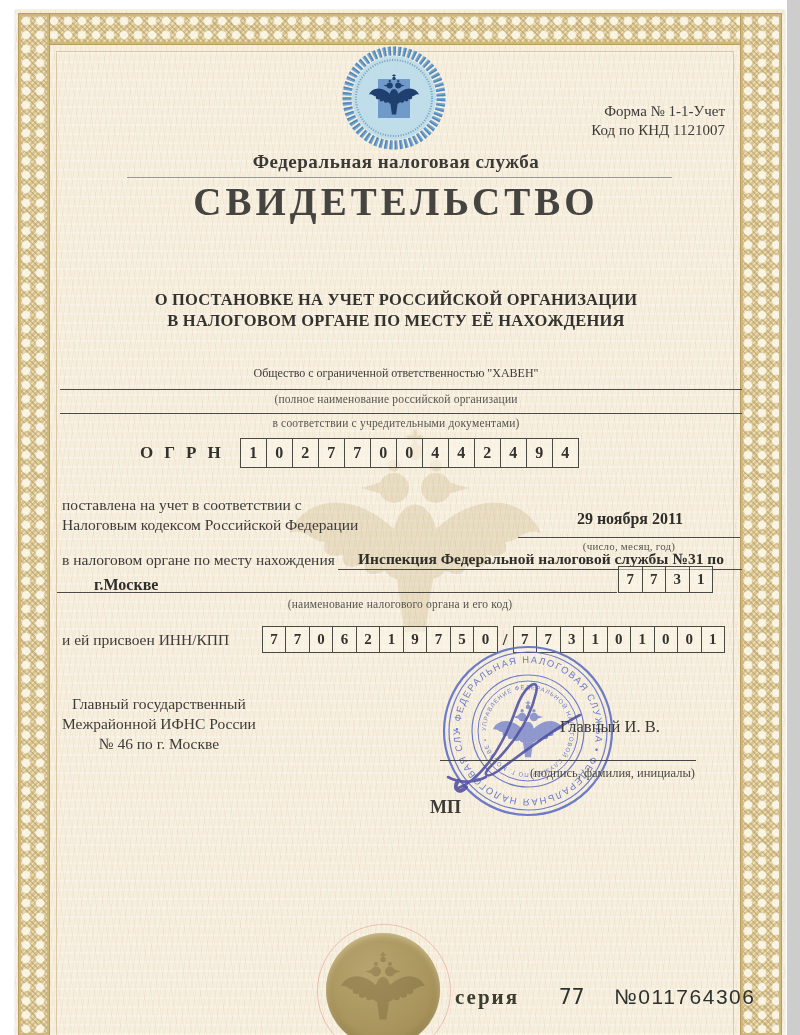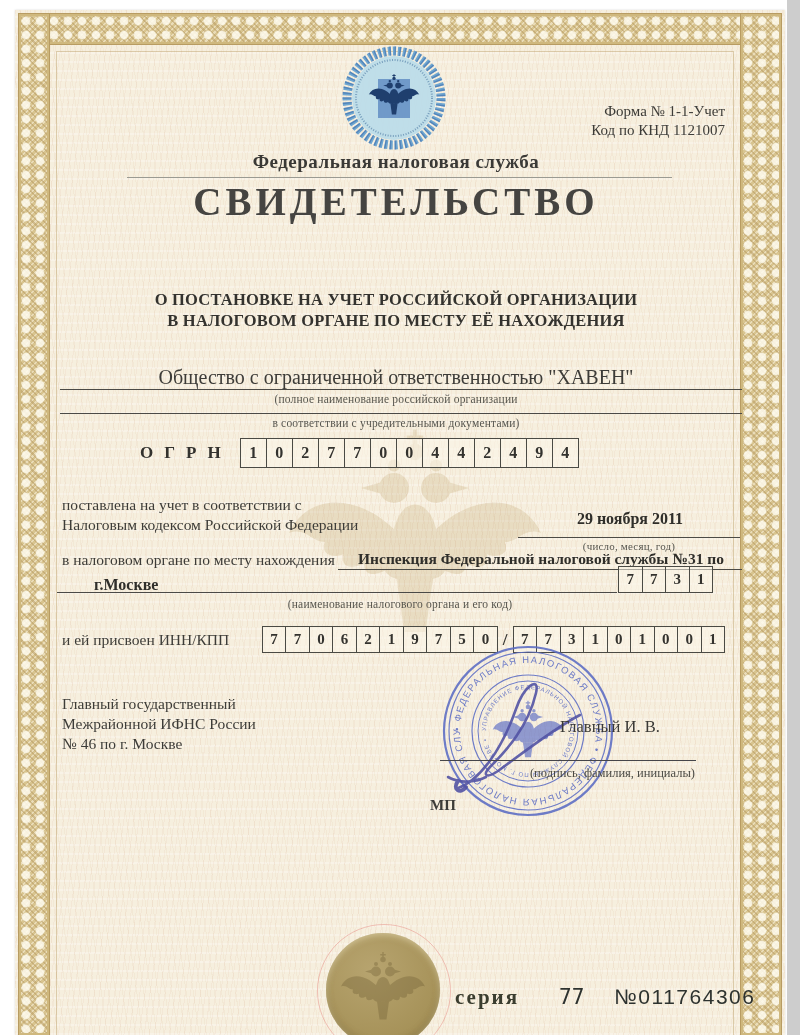--- a/index.html
+++ b/index.html
@@ -32,41 +32,41 @@
   .rule{position:absolute;border-top:1.4px solid #4b4a46;height:0;}
   .rule-thin{position:absolute;border-top:1px solid #9a9a92;height:0;}
   .cap{font-size:11.5px;color:#56554e;letter-spacing:.2px;}
   .b{font-weight:bold;}
 
   .form-block{top:92px;right:60px;text-align:right;font-size:15px;line-height:19px;}
   .agency{top:141px;font-size:19px;font-weight:bold;letter-spacing:.5px;color:#3a3936;}
   .doc-title{top:169px;font-size:39px;font-weight:bold;letter-spacing:4px;color:#454441;}
   .subject{font-size:16.5px;font-weight:bold;color:#33322e;letter-spacing:.2px;}
   .statement{top:331px;font-size:15px;}
-  .orgname{top:356px;font-size:20px;}
+  .orgname{top:356px;font-size:12px;}
 
   .cells{display:inline-flex;border:1.8px solid #4a4a44;background:rgba(251,246,234,.55);}
   .cell{width:25px;height:28px;border-left:1.4px solid #4a4a44;display:flex;align-items:center;
         justify-content:center;font-weight:bold;font-size:16px;color:#33322e;}
   .cell:first-child{border-left:none;}
   .cells-sm .cell{width:22.5px;height:25px;font-size:15px;}
 
   .ogrn-row{top:428px;left:125px;display:flex;align-items:center;}
   .ogrn-label{font-size:17px;font-weight:bold;letter-spacing:11px;margin-right:8px;color:#33322e;}
 
   .body-text{font-size:15.5px;color:#3d3c38;}
   .date-block{top:500px;left:505px;width:220px;text-align:center;font-size:16px;font-weight:bold;color:#2f2e2a;}
   .authority{top:540px;left:325px;width:402px;text-align:center;font-size:15.5px;font-weight:bold;color:#2f2e2a;}
   .inn-row{top:616px;left:47px;width:663px;display:flex;align-items:center;}
   .inn-slash{font-size:17px;font-weight:bold;padding:0 5px;color:#33322e;}
 
-  .inspector{top:684px;left:47px;font-size:15.5px;line-height:20px;white-space:nowrap;}
+  .inspector{top:684px;left:47px;font-size:15.5px;line-height:20px;white-space:nowrap;text-align:center;}
   .sig-name{top:707px;left:545px;font-size:16.5px;color:#3a3936;}
   .sig-cap{top:756px;left:430px;width:250px;text-align:right;font-size:12.5px;color:#4b4a44;}
-  .mp{top:787px;left:415px;font-size:15px;font-weight:bold;}
+  .mp{top:787px;left:415px;font-size:18px;font-weight:bold;}
 
   .series-row{top:975px;left:440px;display:flex;align-items:baseline;}
   .series-label{font-size:21px;font-weight:bold;letter-spacing:2px;color:#3a3d2f;}
   .series-region{font-family:"DejaVu Sans Mono",monospace;font-size:21px;color:#2d322f;margin-left:40px;}
   .series-number{font-family:Liberation Sans, sans-serif;font-size:21px;letter-spacing:1.5px;color:#2d322f;margin-left:30px;}
 
   .hologram{position:absolute;left:327px;top:36px;width:104px;height:104px;}
   .watermark{position:absolute;left:235px;top:400px;width:330px;height:300px;opacity:.22;}
   .stamp{position:absolute;left:413px;top:621px;width:200px;height:200px;opacity:.88;}
   .gold-ring{position:absolute;left:302px;top:914px;width:132px;height:132px;border-radius:50%;

